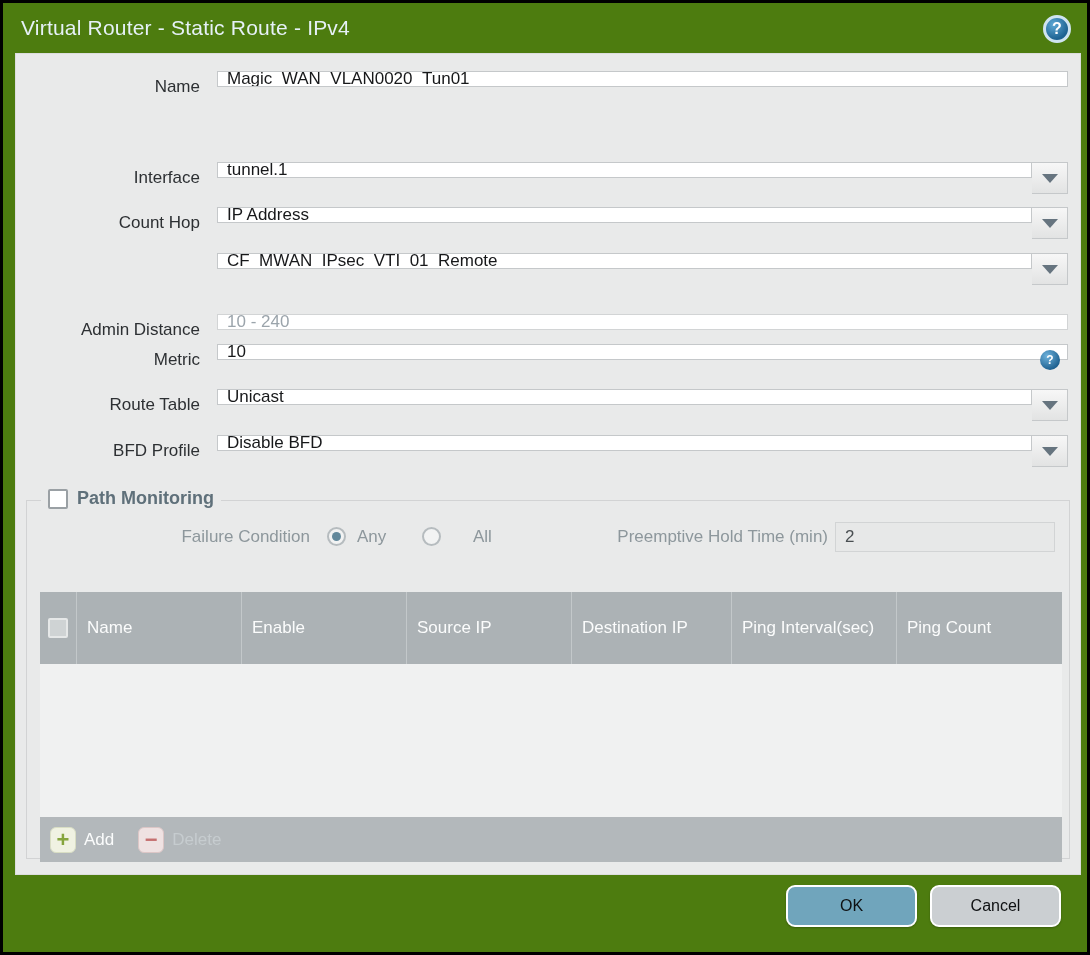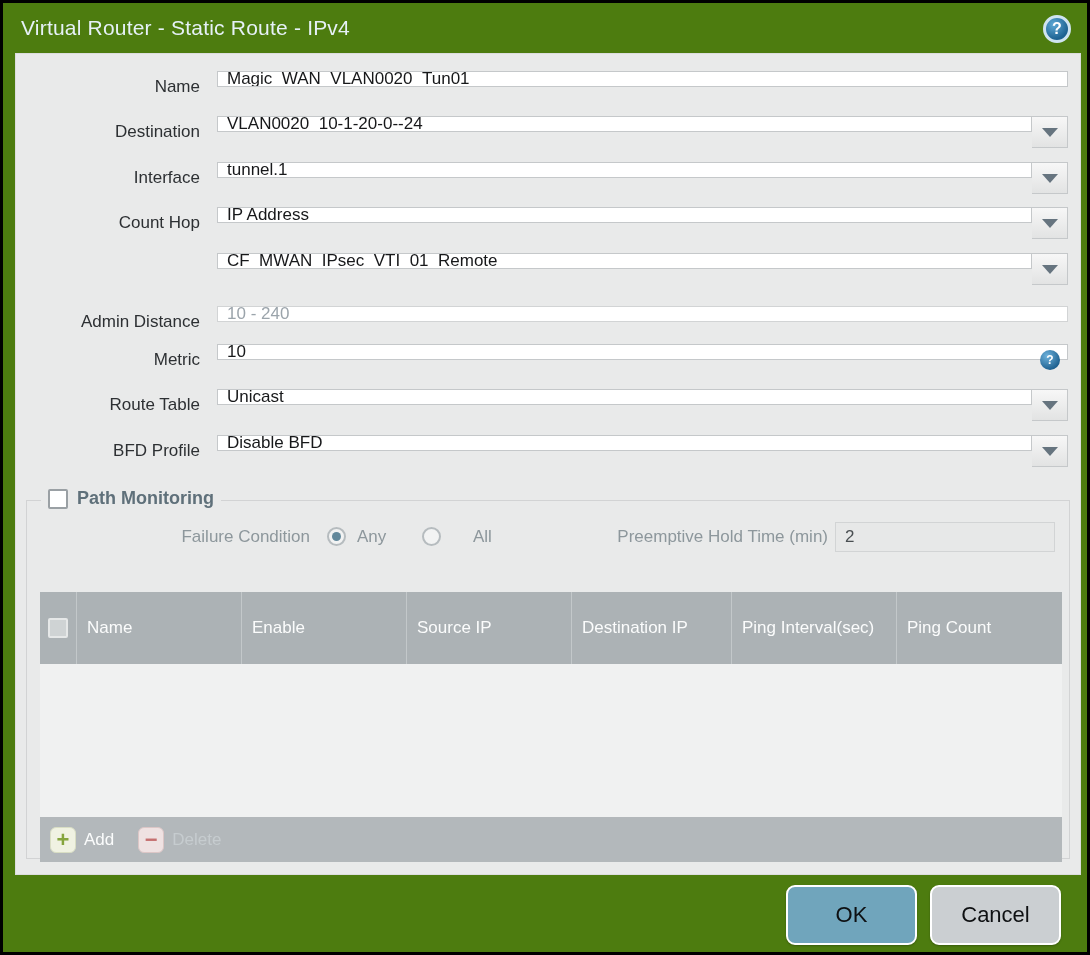--- a/index.html
+++ b/index.html
@@ -55,22 +55,22 @@
   .t-body { height:153px; background:#f0f1f1; }
   .t-foot { height:45px; background:#b3b8bb; display:flex; align-items:center; gap:24px; padding:0 10px; }
   .foot-btn { display:flex; align-items:center; gap:8px; cursor:pointer; }
   .icon-sq { width:26px; height:26px; border-radius:6px; display:flex; align-items:center; justify-content:center;
     font-size:22px; font-weight:bold; line-height:1; }
   .icon-add { background:#f0f2e2; border:1px solid #d9dec4; color:#86a53e; }
   .icon-del { background:#efe2e2; border:1px solid #dcc6c6; color:#c57070; }
   .foot-label-add { font-size:17px; color:#fbfcfc; }
   .foot-label-del { font-size:17px; color:#c6cccf; }
 
-  .dlg-btn { position:absolute; top:882px; width:131px; height:60px; border-radius:9px; border:2px solid #ffffff;
-    font-family:"Liberation Sans", sans-serif; font-size:22px; color:#0e1012; cursor:pointer;
+  .dlg-btn { position:absolute; top:882px; width:131px; height:42px; border-radius:9px; border:2px solid #ffffff;
+    font-family:"Liberation Sans", sans-serif; font-size:16px; color:#0e1012; cursor:pointer;
     display:flex; align-items:center; justify-content:center; box-shadow:0 1px 2px rgba(0,0,0,0.25); }
   .btn-ok { left:783px; background:#70a5bc; }
   .btn-cancel { left:927px; background:#cbcfd2; }
 </style>
 </head>
 <body>
 
 <div class="frame">
 
   <div class="titlebar-text">Virtual Router - Static Route - IPv4</div>
@@ -78,29 +78,20 @@
 
   <div class="panel">
 
     <div class="form-row" style="top:17px;">
       <div class="form-label">Name</div>
       <div class="field-wrap">
         <input class="tb" type="text" value="Magic_WAN_VLAN0020_Tun01" style="">
       </div>
     </div>
 
-    <div class="form-row" style="top:62px;">
-      <div class="form-label">Destination</div>
-      <div class="field-wrap">
-        <input class="tb" type="text" value="VLAN0020_10-1-20-0--24" style="">
-        <div class="drop-btn">
-          <div class="drop-tri"></div>
-        </div>
-      </div>
-    </div>
 
     <div class="form-row" style="top:108px;">
       <div class="form-label">Interface</div>
       <div class="field-wrap">
         <input class="tb" type="text" value="tunnel.1" style="">
         <div class="drop-btn">
           <div class="drop-tri"></div>
         </div>
       </div>
     </div>
@@ -117,21 +108,21 @@
 
     <div class="form-row" style="top:199px;">
       <div class="field-wrap">
         <input class="tb" type="text" value="CF_MWAN_IPsec_VTI_01_Remote" style="">
         <div class="drop-btn">
           <div class="drop-tri"></div>
         </div>
       </div>
     </div>
 
-    <div class="form-row" style="top:252px;">
+    <div class="form-row" style="top:260px;">
       <div class="form-label">Admin Distance</div>
       <div class="field-wrap">
         <input class="tb ghost" type="text" placeholder="10 - 240" style="">
       </div>
     </div>
 
     <div class="form-row" style="top:290px;">
       <div class="form-label">Metric</div>
       <div class="field-wrap">
         <input class="tb" type="text" value="10" style="">

